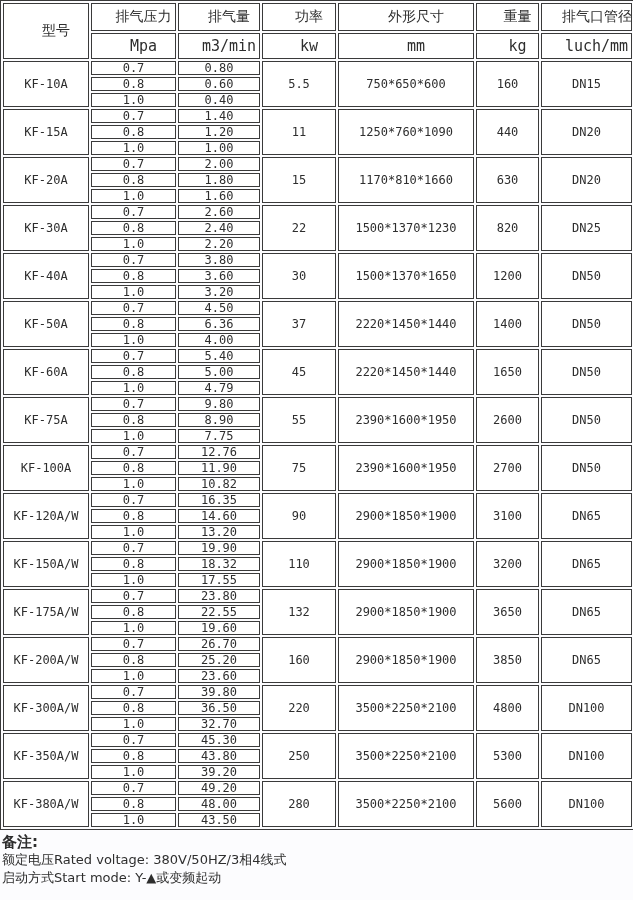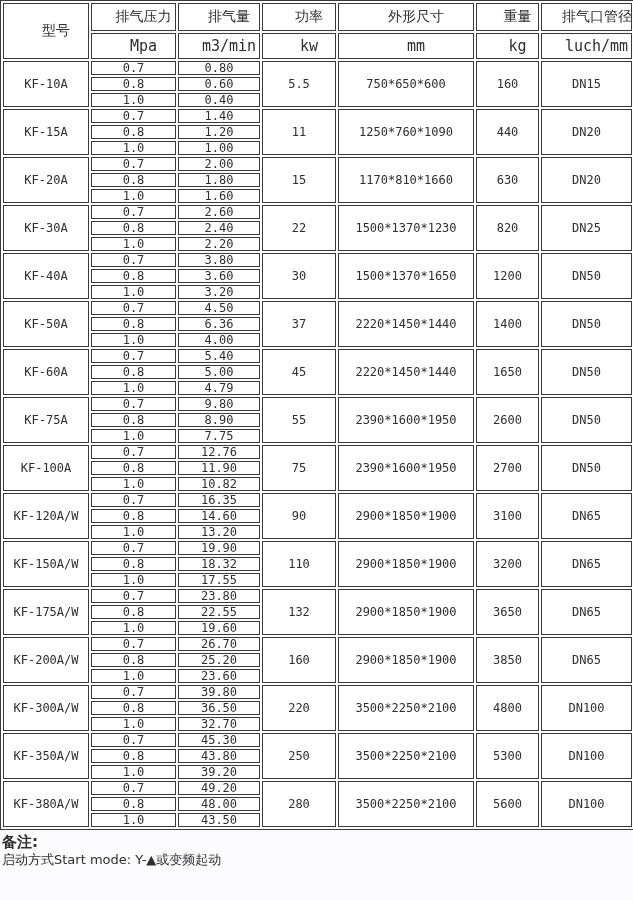--- a/index.html
+++ b/index.html
@@ -372,16 +372,17 @@
         </tr>
         <tr>
           <td>1.0</td>
           <td>43.50</td>
         </tr>
       </tbody>
   </table>
 
   <div class="notes">
     <div class="notes-title">备注:</div>
+    <div>额定电压Rated voltage: 380V/50HZ/3相4线式</div>
     <div>启动方式Start mode: Y-▲或变频起动</div>
   </div>
 
 </div>
 
 </body></html>

